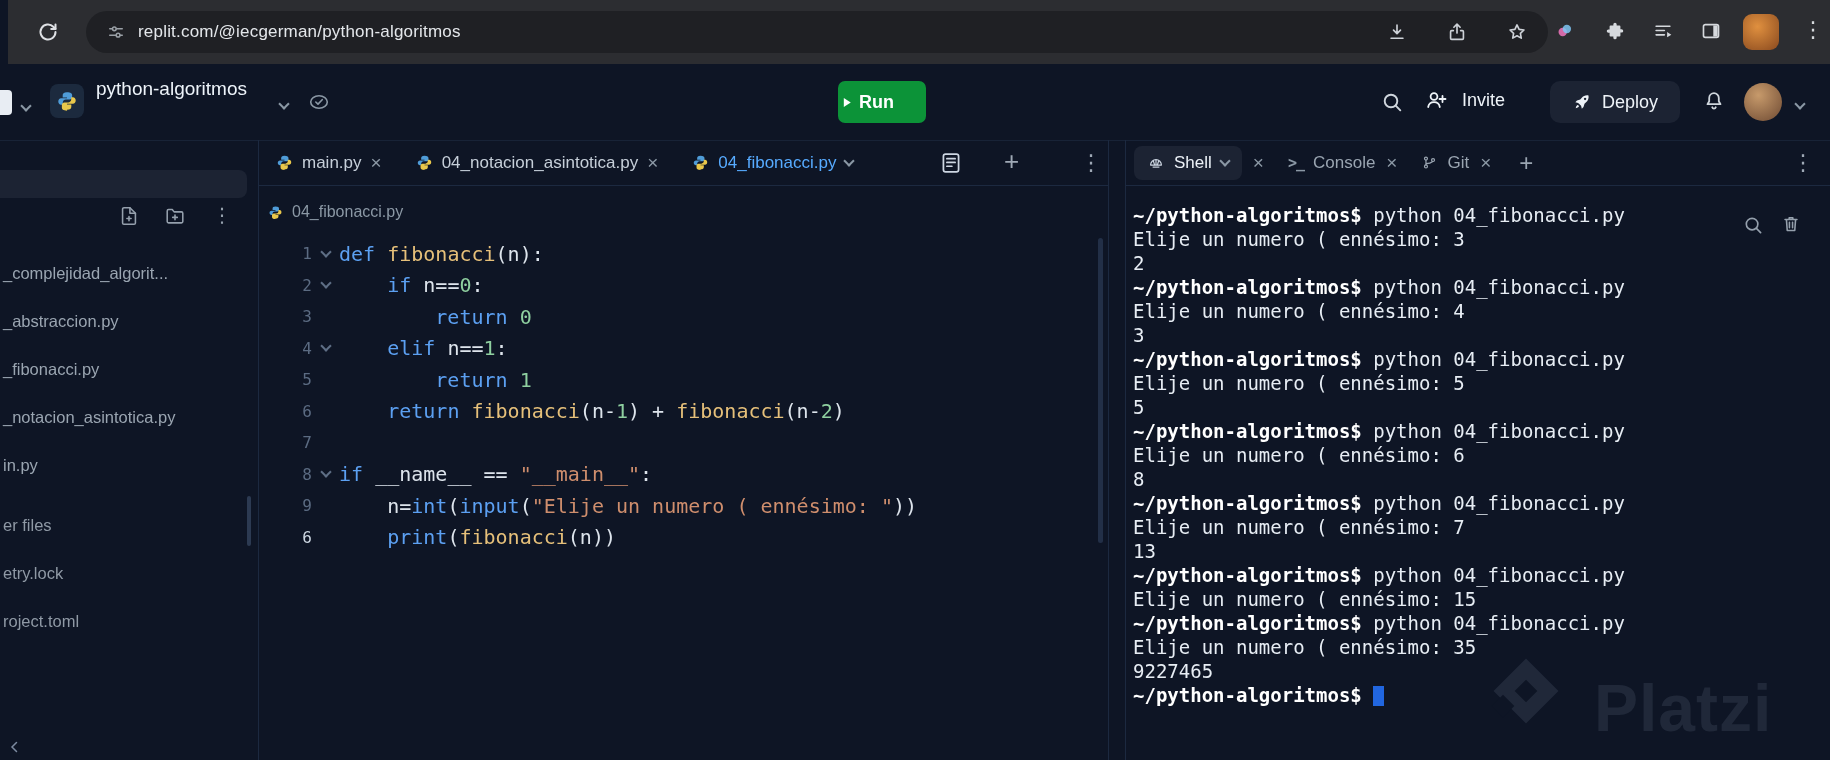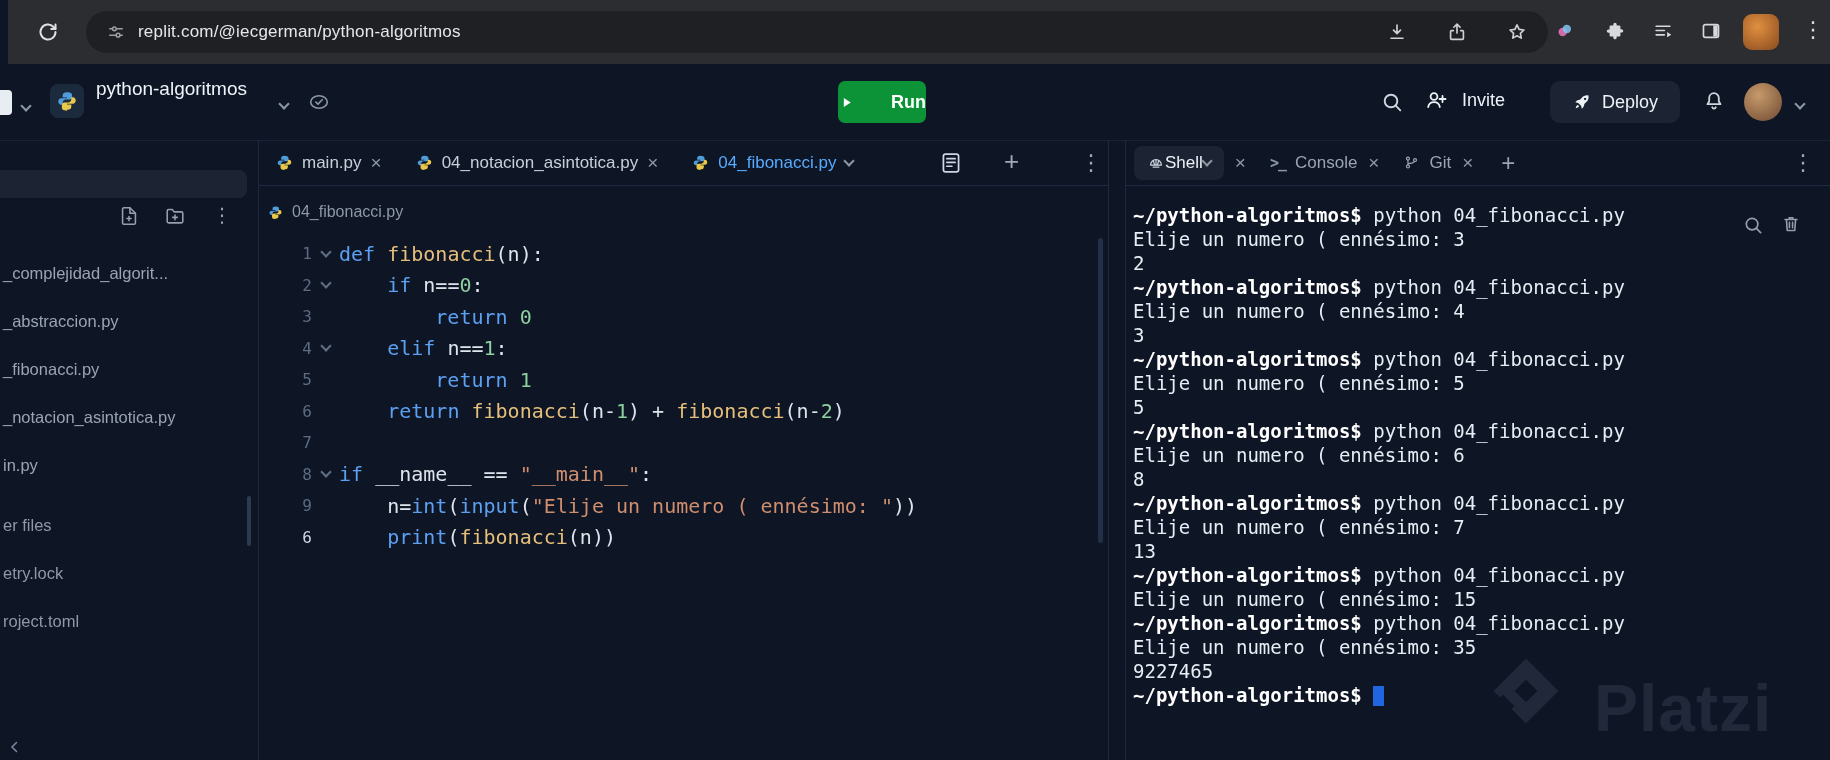--- a/index.html
+++ b/index.html
@@ -20,21 +20,21 @@
   .kebab-b{left:1794px;top:17px;font-size:22px;color:#d6d9dd;width:20px;text-align:center}
 
   
   .rheader{position:absolute;top:64px;left:0;width:1830px;height:76px;background:#0e1525}
   .cutlogo{left:-7px;top:26px;width:19px;height:25px;background:#e8edf3;border-radius:4px}
   .cutchev{left:22px;top:38px}
   .replicon{left:50px;top:20px;width:34px;height:34px;border-radius:8px;background:#1c2a3e;display:flex;align-items:center;justify-content:center}
   .projname{left:96px;top:14px;font-size:19px;font-weight:normal;color:#eef4fa}
   .projchev{left:280px;top:36px}
   .statusoval{left:306px;top:26px;width:26px;height:24px;color:#8b98a5}
-  .runbtn{left:838px;top:17px;width:88px;height:42px;border-radius:7px;background:#0c9338;color:#fff;display:flex;align-items:center;justify-content:space-between;gap:24px;font-size:18px;font-weight:bold;cursor:pointer}
+  .runbtn{left:838px;top:17px;width:88px;height:42px;border-radius:7px;background:#0c9338;color:#fff;display:flex;align-items:center;justify-content:flex-start;gap:4px;font-size:18px;font-weight:bold;cursor:pointer}
   .hsearch{left:1380px;top:26px;width:24px;height:24px;color:#cfd6dd}
   .invite{left:1424px;top:24px;display:flex;align-items:center;gap:14px;color:#eef3f8;font-size:18px}
   .deploybtn{left:1550px;top:17px;width:130px;height:42px;border-radius:10px;background:#1c2333;display:flex;align-items:center;justify-content:center;gap:10px;font-size:18px;color:#eef3f8}
   .bell{left:1702px;top:25px;width:24px;height:24px;color:#cfd6dd}
   .avatar-r{left:1744px;top:19px;width:38px;height:38px;border-radius:50%;background:radial-gradient(circle at 38% 32%,#c79a6b,#6e4a33)}
   .avchev{left:1796px;top:36px}
 
   .chev{display:inline-block;width:8px;height:8px;border-right:2px solid #8b98a5;border-bottom:2px solid #8b98a5;transform:rotate(45deg)}
 
   
@@ -69,21 +69,21 @@
   .code-row.active .ln{color:#cdd7e2}
   .fold{width:27px;display:flex;justify-content:center;flex:none}
   .fold .chev{border-color:#5f6f86;margin-top:-4px}
   .src{font:20px "DejaVu Sans Mono",monospace;white-space:pre}
   .tok-p{color:#dde4ec}.tok-k{color:#5ca0f2}.tok-b{color:#5ca0f2}
   .tok-f{color:#e6c07a}.tok-s{color:#cf8e6d}.tok-n{color:#8fd0a0}
   .esb-thumb{left:1098px;top:238px;width:5px;height:305px;background:#222f47;border-radius:3px}
 
   
   .ttabs{position:absolute;left:1134px;top:140px;height:45px;display:flex;align-items:center;font-size:17px}
-  .shellpill{display:flex;align-items:center;height:34px;padding:0 13px;background:#1c2333;border-radius:8px;color:#edf2f8;cursor:pointer}
+  .shellpill{display:flex;align-items:center;gap:9px;height:34px;padding:0 13px;background:#1c2333;border-radius:8px;color:#edf2f8;cursor:pointer}
   .shellic{width:18px;height:18px;color:#cdd6e2}
   .tx{color:#8b98a5;font-size:19px;margin-left:11px;cursor:pointer}
   .tgroup{display:flex;align-items:center;gap:9px;margin-left:24px;color:#9aa5b1;cursor:pointer}
   .conic{font:bold 15px "DejaVu Sans Mono",monospace;color:#8b98a5;letter-spacing:-1px}
   .tplus{margin-left:28px;font-size:24px;color:#9aa5b1}
   .tkebab{left:1792px;top:150px;font-size:22px;color:#9fa9b6}
   .tsearch{left:1742px;top:214px;width:22px;height:22px;color:#95a0ad}
   .ttrash{left:1780px;top:213px;width:22px;height:22px;color:#95a0ad}
 
   .term{position:absolute;left:1133px;top:203px;font:19px "DejaVu Sans Mono",monospace;color:#e7edf4}

